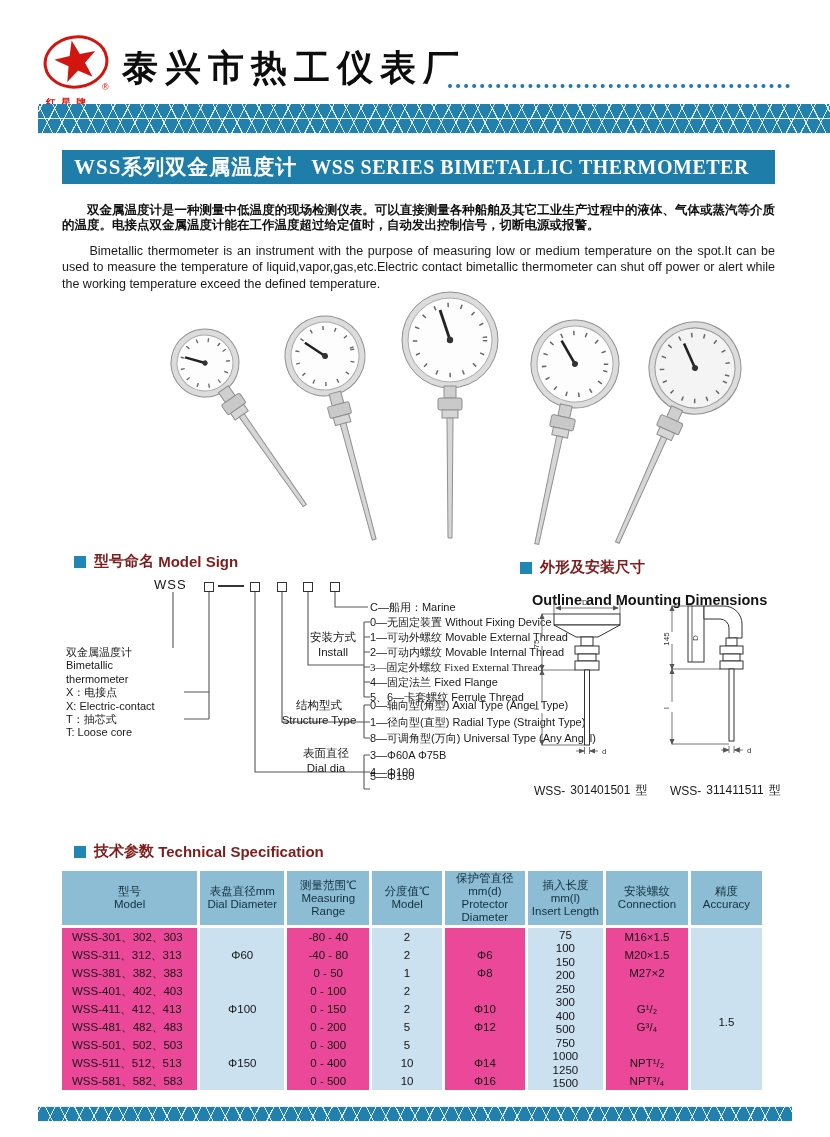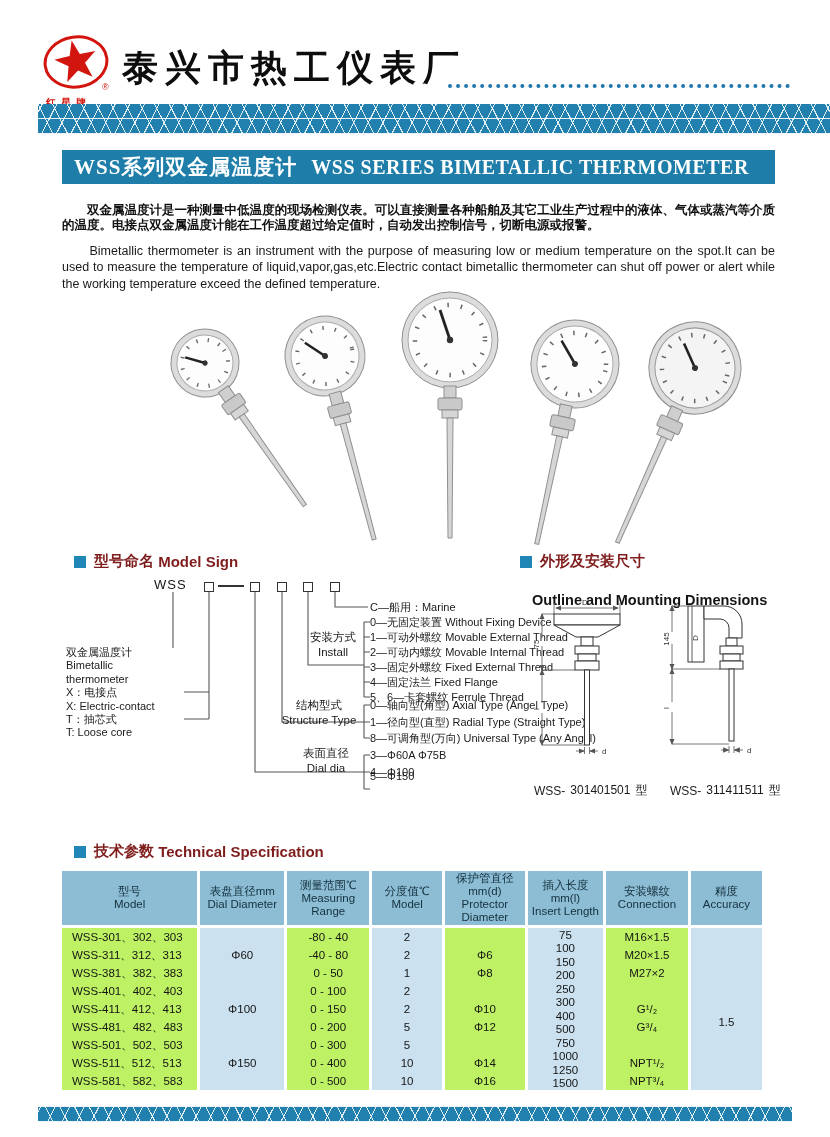--- a/index.html
+++ b/index.html
@@ -47,21 +47,21 @@
   .fig{position:absolute;}
   .caption{position:absolute;display:flex;align-items:center;font-size:12px;color:#1a1a1a;}
   .caption .nums{display:flex;flex-direction:row;margin:0 5px;line-height:13.5px;text-align:center;}
   
   .spec{position:absolute;left:62px;top:842px;width:700px;}
   .spec-table{display:flex;gap:3px;margin-top:10px;}
   .col{display:flex;flex-direction:column;}
   .th{background:#8cbdd5;height:54px;margin-bottom:3px;display:flex;align-items:center;justify-content:center;
       text-align:center;white-space:pre-line;font-size:11.5px;line-height:13px;color:#14303c;}
   .tbody{height:162px;display:flex;flex-direction:column;}
-  .col.gray .tbody{background:#bef264;}
+  .col.gray .tbody{background:#ec4899;}
   .col.blue .tbody{background:#cbe1ef;}
   .cell{height:18px;display:flex;align-items:center;justify-content:center;font-size:11.5px;flex:0 0 auto;}
   .mcell{justify-content:flex-start;padding-left:10px;white-space:nowrap;}
   .tbody.merged{justify-content:space-around;}
   .icell{height:auto;line-height:12px;}
   .acell{height:auto;padding-top:26px;}
   text{font-family:"Liberation Sans",sans-serif;}
 </style>
 </head>
 <body>
@@ -173,21 +173,21 @@
     <div class="codebox" style="left:188px;"></div>
     <div class="codebox" style="left:215px;"></div>
     <div class="codebox" style="left:241px;"></div>
     <div class="codebox" style="left:268px;"></div>
 
     <div class="opt" style="top:19px;">C—船用：Marine</div>
 
     <div class="opt" style="top:34px;">0—无固定装置 Without Fixing Device</div>
     <div class="opt" style="top:49px;">1—可动外螺纹 Movable External Thread</div>
     <div class="opt" style="top:64px;">2—可动内螺纹 Movable Internal Thread</div>
-    <div class="opt" style="top:79px;">3—固定外螺纹 Fixed External Thread</div>
+    <div class="opt" style="top:79px;font-family:Liberation Serif, serif;">3—固定外螺纹 Fixed External Thread</div>
     <div class="opt" style="top:94px;">4—固定法兰 Fixed Flange</div>
     <div class="opt" style="top:109px;">5、6—卡套螺纹 Ferrule Thread</div>
     <div class="grp" style="left:248px;top:48px;width:46px;">安装方式
 Install</div>
 
     <div class="opt" style="top:117px;">0—轴向型(角型) Axial Type (Angel Type)</div>
     <div class="opt" style="top:134px;">1—径向型(直型) Radial Type (Straight Type)</div>
     <div class="opt" style="top:150px;">8—可调角型(万向) Universal Type (Any Angel)</div>
     <div class="grp" style="left:214px;top:116px;width:86px;">结构型式
 Structure Type</div>
@@ -203,21 +203,21 @@
       <div>Bimetallic</div>
       <div>thermometer</div>
       <div>X：电接点</div>
       <div>X: Electric-contact</div>
       <div>T：抽芯式</div>
       <div>T: Loose core</div>
     </div>
   </div>
 
   <div class="outline">
-    <div class="sec-head" style="left:8px;top:0;position:absolute;align-items:center;">
+    <div class="sec-head" style="left:8px;top:6px;position:absolute;align-items:center;">
       <span class="bullet"></span>
       <span>外形及安装尺寸</span>
     </div>
     <div class="sub">Outline and Mounting Dimensions</div>
 
     <svg class="fig" style="left:20px;top:46px;" width="110" height="180" viewBox="0 0 110 180">
       <defs>
           <marker id="ar1" markerWidth="7" markerHeight="6" refX="6" refY="3" orient="auto">
             <path d="M0,0L7,3L0,6Z" fill="#555"></path>
           </marker>

